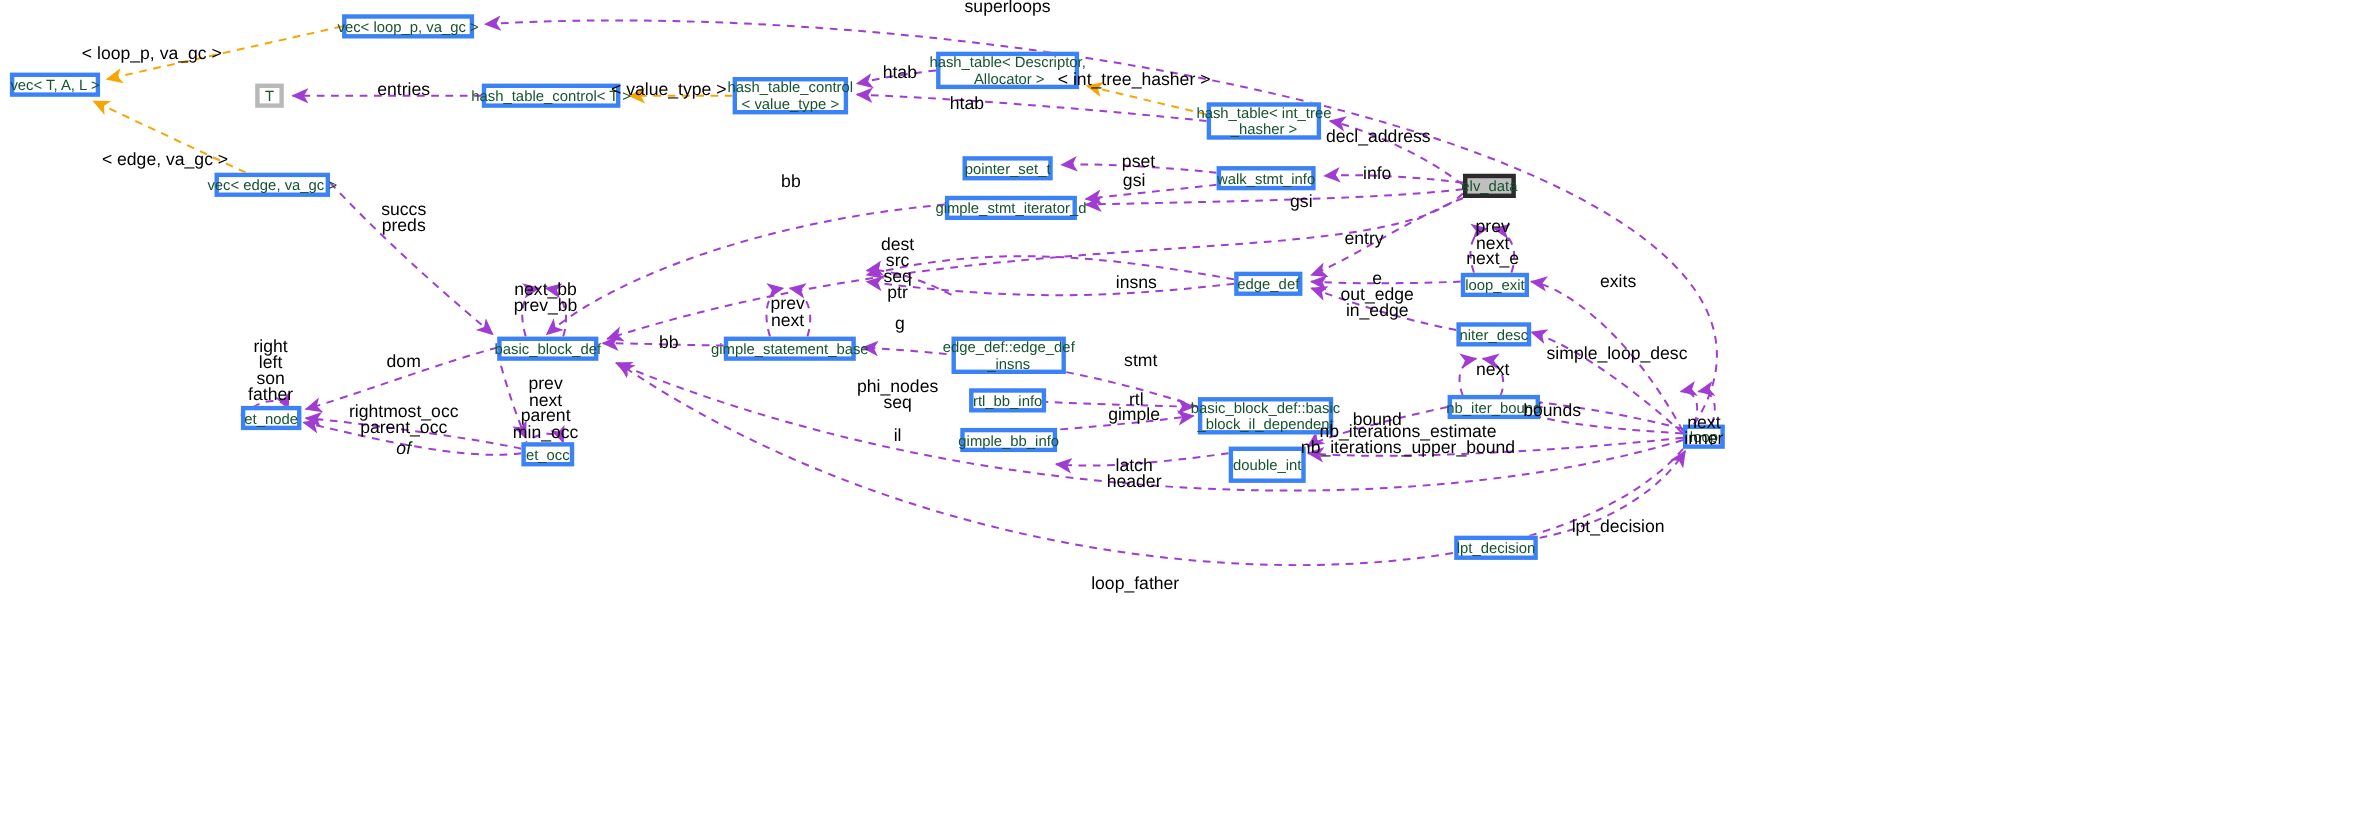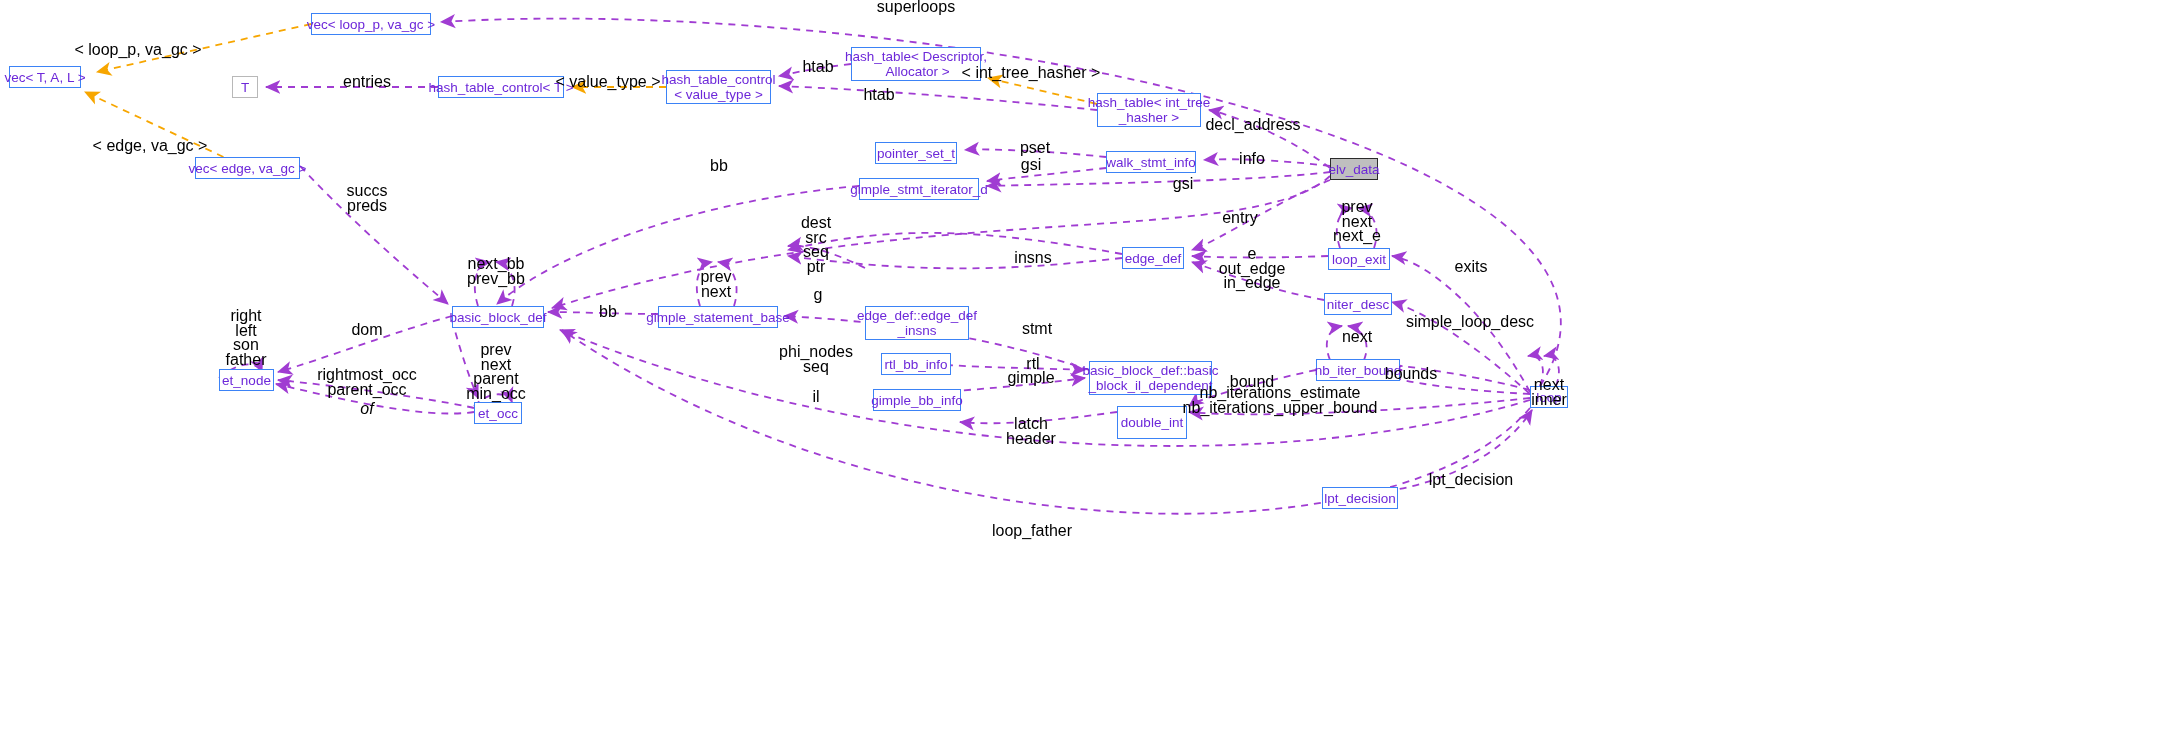--- a/index.html
+++ b/index.html
@@ -19,23 +19,23 @@
   #edge-layer {
     position: absolute;
     left: 0; top: 0;
     width: 2163px;
     height: 752px;
     pointer-events: none;
   }
   .node {
     position: absolute;
     box-sizing: border-box;
-    border: 1px solid #3b82f6;
+    border: 4px solid #3b82f6;
     background: #ffffff;
-    color: #6d28d9;
+    color: #14532d;
     font-size: 13.5px;
     line-height: 15px;
     text-align: center;
     display: flex;
     align-items: center;
     justify-content: center;
     white-space: pre;
     padding: 1px 5px;
     z-index: 5;
   }
@@ -125,21 +125,21 @@
         <path d="M1340,248 C1332,224 1340,210 1352,208"></path>
         <path d="M1374,248 C1382,224 1370,210 1358,208"></path>
         <path d="M1330,360 C1322,340 1330,328 1342,326"></path>
         <path d="M1364,360 C1372,340 1360,328 1348,326"></path>
         <path d="M1540,386 C1548,364 1538,354 1528,356"></path>
         <path d="M1556,386 C1564,364 1554,354 1544,356"></path>
       </g>
     </g>
   </svg>
 <div class="node" style="left: 311px; top: 13px; width: 120px; height: 22px;">vec&lt; loop_p, va_gc &gt;</div>
-    <div class="node" style="left: 9px; top: 66px; width: 72px; height: 22px;">vec&lt; T, A, L &gt;</div>
+    <div class="node" style="left: 9px; top: 66px; width: 82px; height: 22px;">vec&lt; T, A, L &gt;</div>
     <div class="node faint" style="left: 232px; top: 76px; width: 26px; height: 22px;">T</div>
     <div class="node" style="left: 438px; top: 76px; width: 126px; height: 22px;">hash_table_control&lt; T &gt;</div>
     <div class="node" style="left: 666px; top: 70px; width: 105px; height: 34px;">hash_table_control
 &lt; value_type &gt;</div>
     <div class="node" style="left: 851px; top: 47px; width: 130px; height: 34px;">hash_table&lt; Descriptor,
  Allocator &gt;</div>
     <div class="node" style="left: 1097px; top: 93px; width: 104px; height: 34px;">hash_table&lt; int_tree
 _hasher &gt;</div>
     <div class="node" style="left: 875px; top: 142px; width: 82px; height: 22px;">pointer_set_t</div>
     <div class="node" style="left: 1106px; top: 151px; width: 90px; height: 22px;">walk_stmt_info</div>
@@ -184,21 +184,21 @@
     <div class="edge-label" style="left: 1357px; top: 200px;">prev
 next
 next_e</div>
     <div class="edge-label" style="left: 1240px; top: 211px;">entry</div>
     <div class="edge-label" style="left: 816px; top: 245px;">seq
 ptr</div>
     <div class="edge-label" style="left: 1033px; top: 251px;">insns</div>
     <div class="edge-label" style="left: 1252px; top: 247px;">e
 out_edge
 in_edge</div>
-    <div class="edge-label" style="left: 1471px; top: 260px;">exits</div>
+    <div class="edge-label" style="left: 1471px; top: 250px;">exits</div>
     <div class="edge-label" style="left: 496px; top: 257px;">next_bb
 prev_bb</div>
     <div class="edge-label" style="left: 716px; top: 270px;">prev
 next</div>
     <div class="edge-label" style="left: 818px; top: 288px;">g</div>
     <div class="edge-label" style="left: 608px; top: 305px;">bb</div>
     <div class="edge-label" style="left: 1470px; top: 315px;">simple_loop_desc</div>
     <div class="edge-label" style="left: 246px; top: 309px;">right
 left
 son

